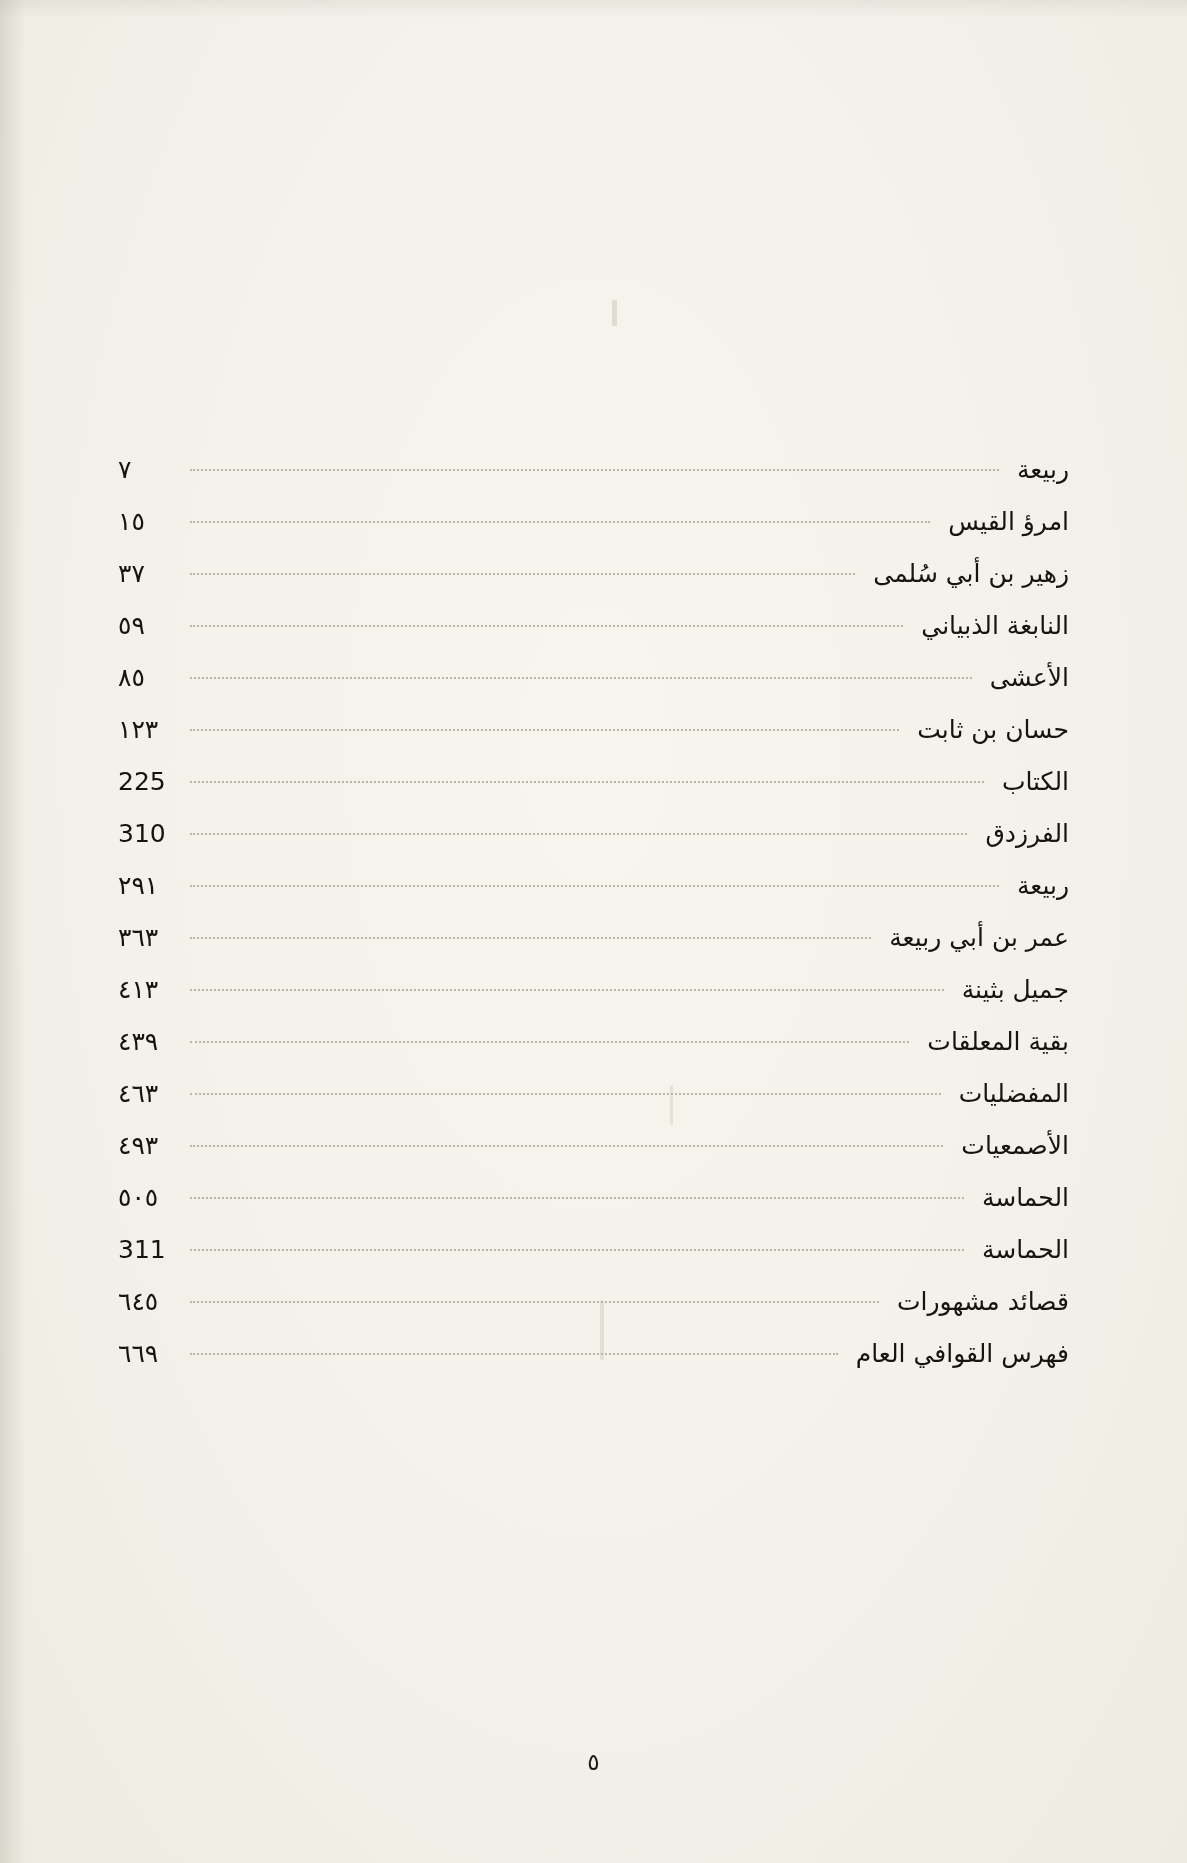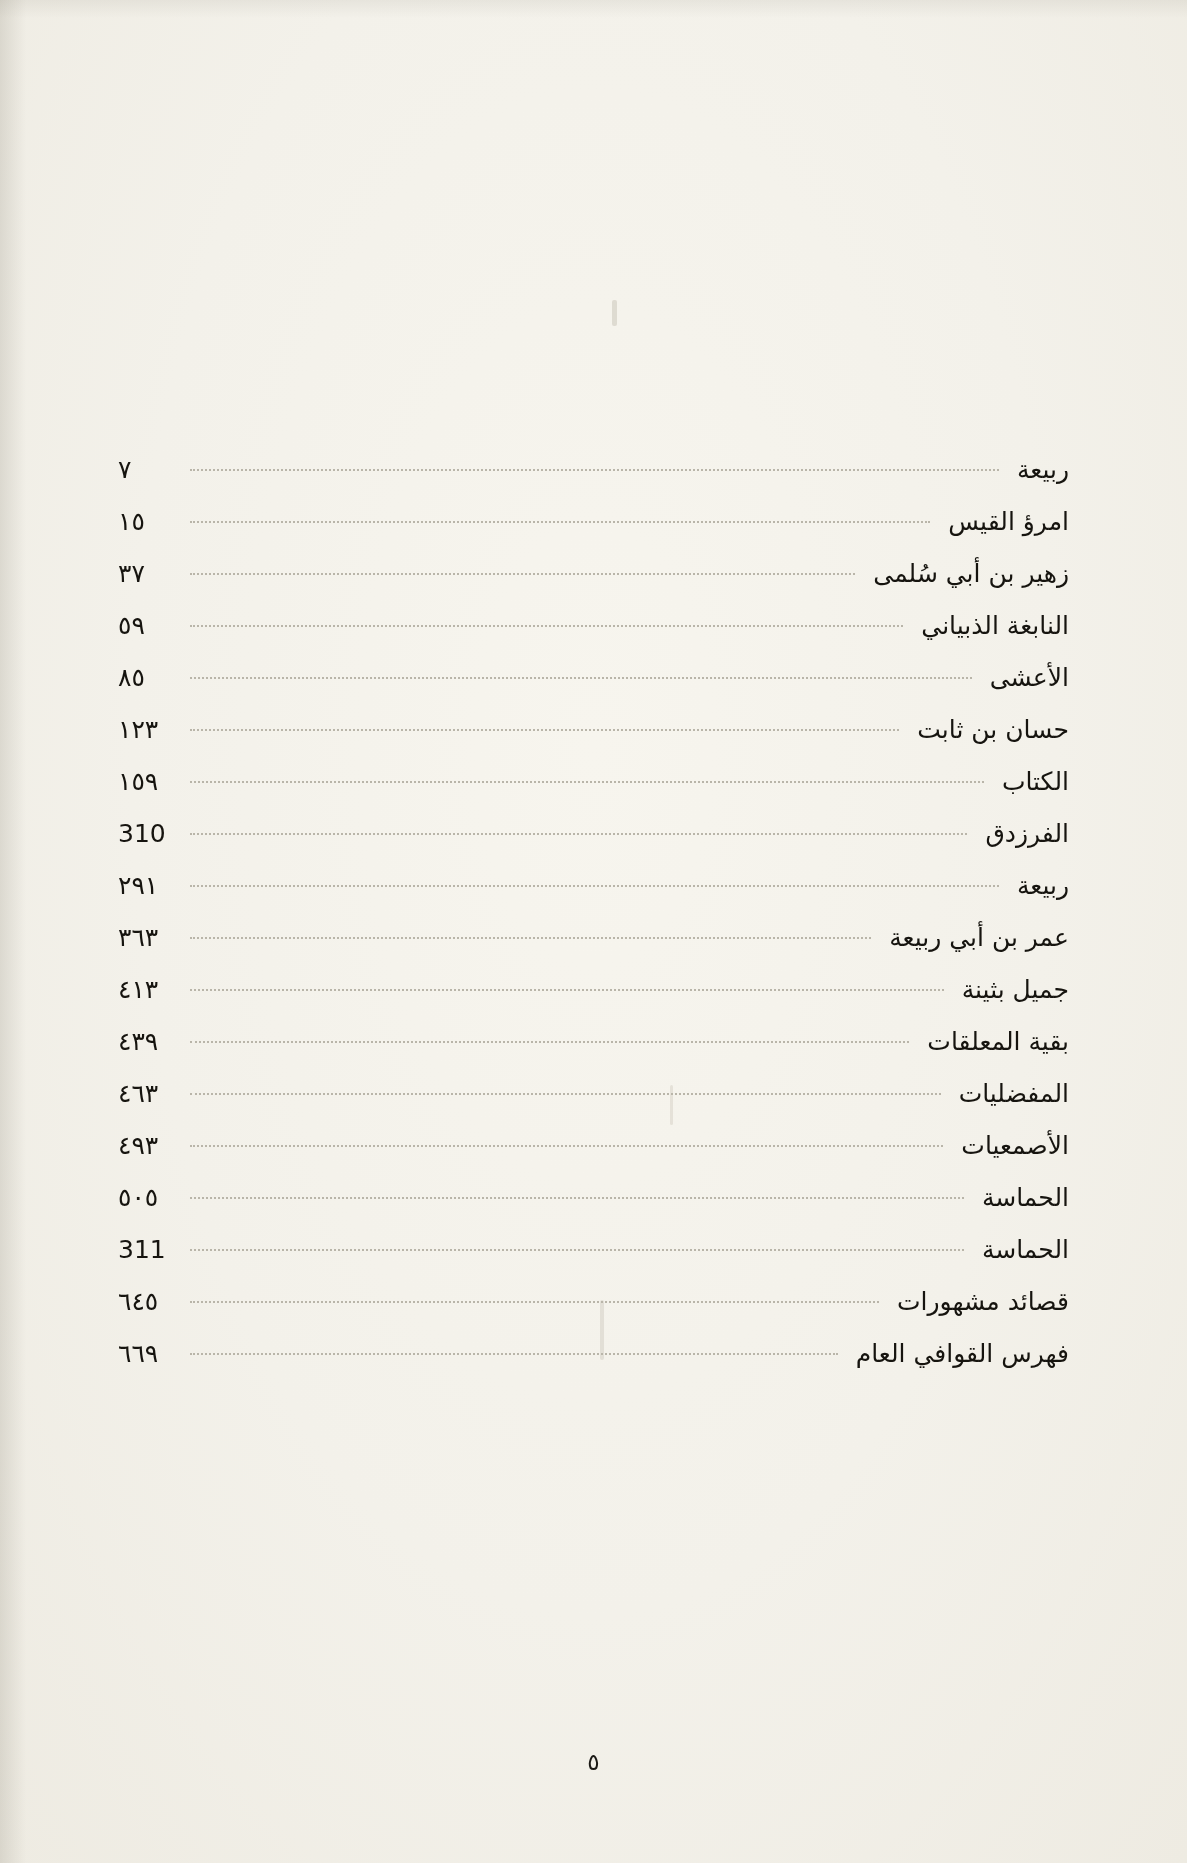--- a/index.html
+++ b/index.html
@@ -148,21 +148,21 @@
           <span class="toc-page">٨٥</span>
         </div>
         <div class="toc-row">
           <span class="toc-label">حسان بن ثابت</span>
           <span class="toc-dots"></span>
           <span class="toc-page">١٢٣</span>
         </div>
         <div class="toc-row">
           <span class="toc-label">الكتاب</span>
           <span class="toc-dots"></span>
-          <span class="toc-page">١٥٩</span>
+          <span class="toc-page">225</span>
         </div>
         <div class="toc-row">
           <span class="toc-label">الفرزدق</span>
           <span class="toc-dots"></span>
           <span class="toc-page">310</span>
         </div>
         <div class="toc-row">
           <span class="toc-label">ربيعة</span>
           <span class="toc-dots"></span>
           <span class="toc-page">٢٩١</span>

